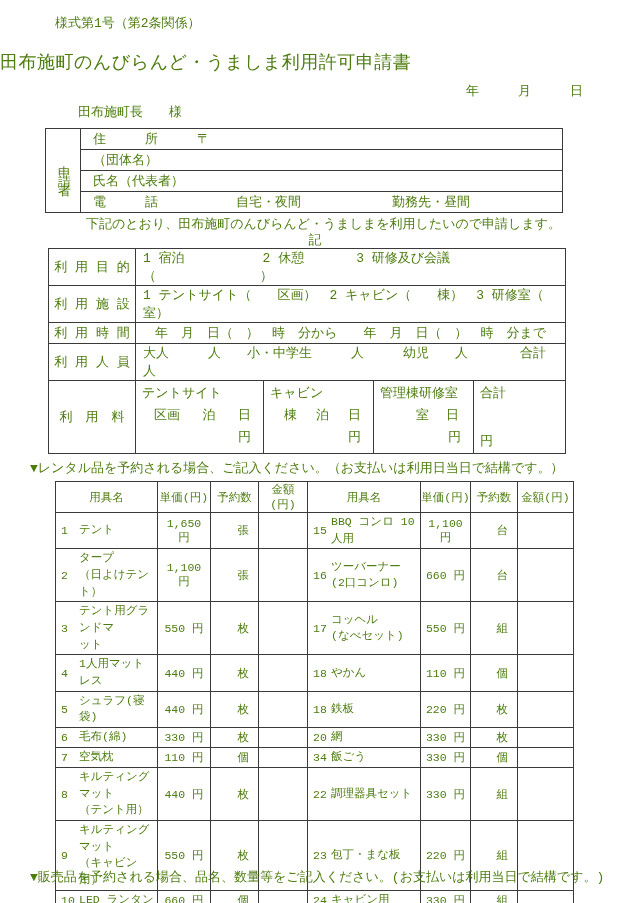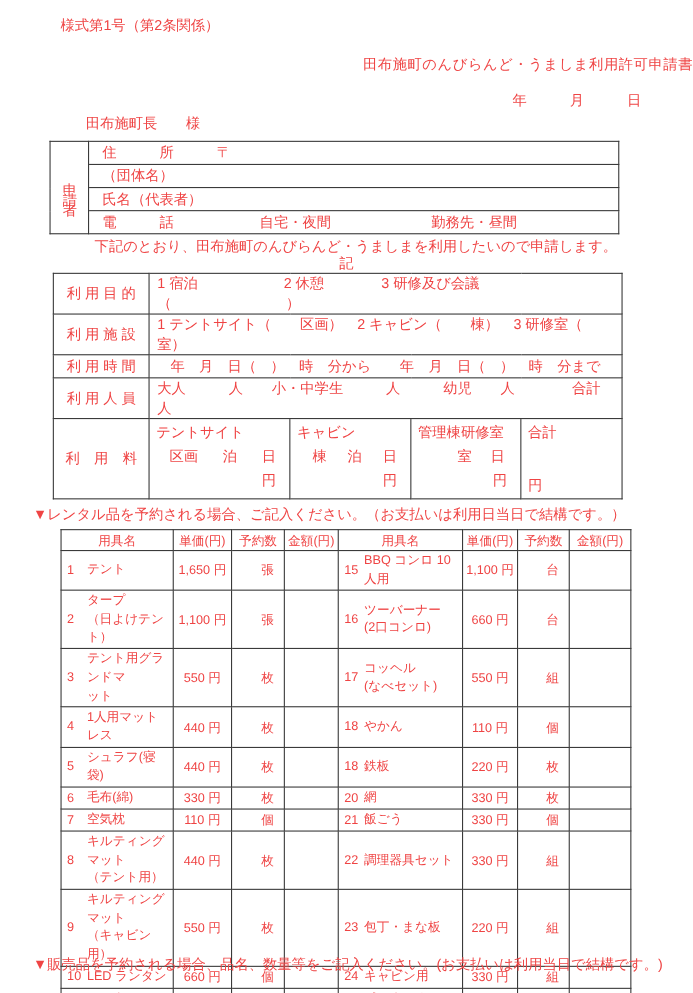--- a/index.html
+++ b/index.html
@@ -1,25 +1,25 @@
 <!DOCTYPE html>
 <html><head>
 <meta charset="utf-8">
 <style>
   * { margin:0; padding:0; box-sizing:border-box; }
   html,body { background:#fff; }
   .page {
     position:relative; width:630px; height:903px; background:#ffffff;
-    font-family:Liberation Sans, sans-serif;
-    color:#ef4444; font-size:13px; overflow:hidden;
+    font-family:Liberation Mono, monospace;
+    color:#4d7c0f; font-size:13px; overflow:hidden;
   }
   .abs { position:absolute; }
 
   #form-no   { left:55px;  top:14px; }
-  #title     { left:0; right:0; top:50px; text-align:right; font-size:13px; letter-spacing:0.5px; }
+  #title     { left:0; right:0; top:50px; text-align:left; font-size:18px; letter-spacing:0.5px; }
   #date-line { right:47px; top:82px; }
   #addressee { left:78px;  top:103px; }
   #statement { left:86px;  top:215px; }
   #record-mark { left:0; right:0; top:231px; text-align:center; }
 
   table { border-collapse:collapse; table-layout:fixed; }
   td { border:1px solid #3a3a3a; vertical-align:middle; overflow:hidden; }
 
   
   #applicant-table { left:45px; top:128px; width:518px; }
@@ -314,21 +314,21 @@
             <div class="name-wrap">
               <span class="r-num">7</span>
               <span class="r-item">空気枕</span>
             </div>
           </td>
           <td class="r-price">110 円</td>
           <td class="r-unit">個</td>
           <td class="r-amount"></td>
           <td class="r-name">
             <div class="name-wrap">
-              <span class="r-num">21</span>
+              <span class="r-num">34</span>
               <span class="r-item">飯ごう</span>
             </div>
           </td>
           <td class="r-price">330 円</td>
           <td class="r-unit">個</td>
           <td class="r-amount"></td>
         </tr>
         <tr style="height: 41px;">
           <td class="r-name">
             <div class="name-wrap">

